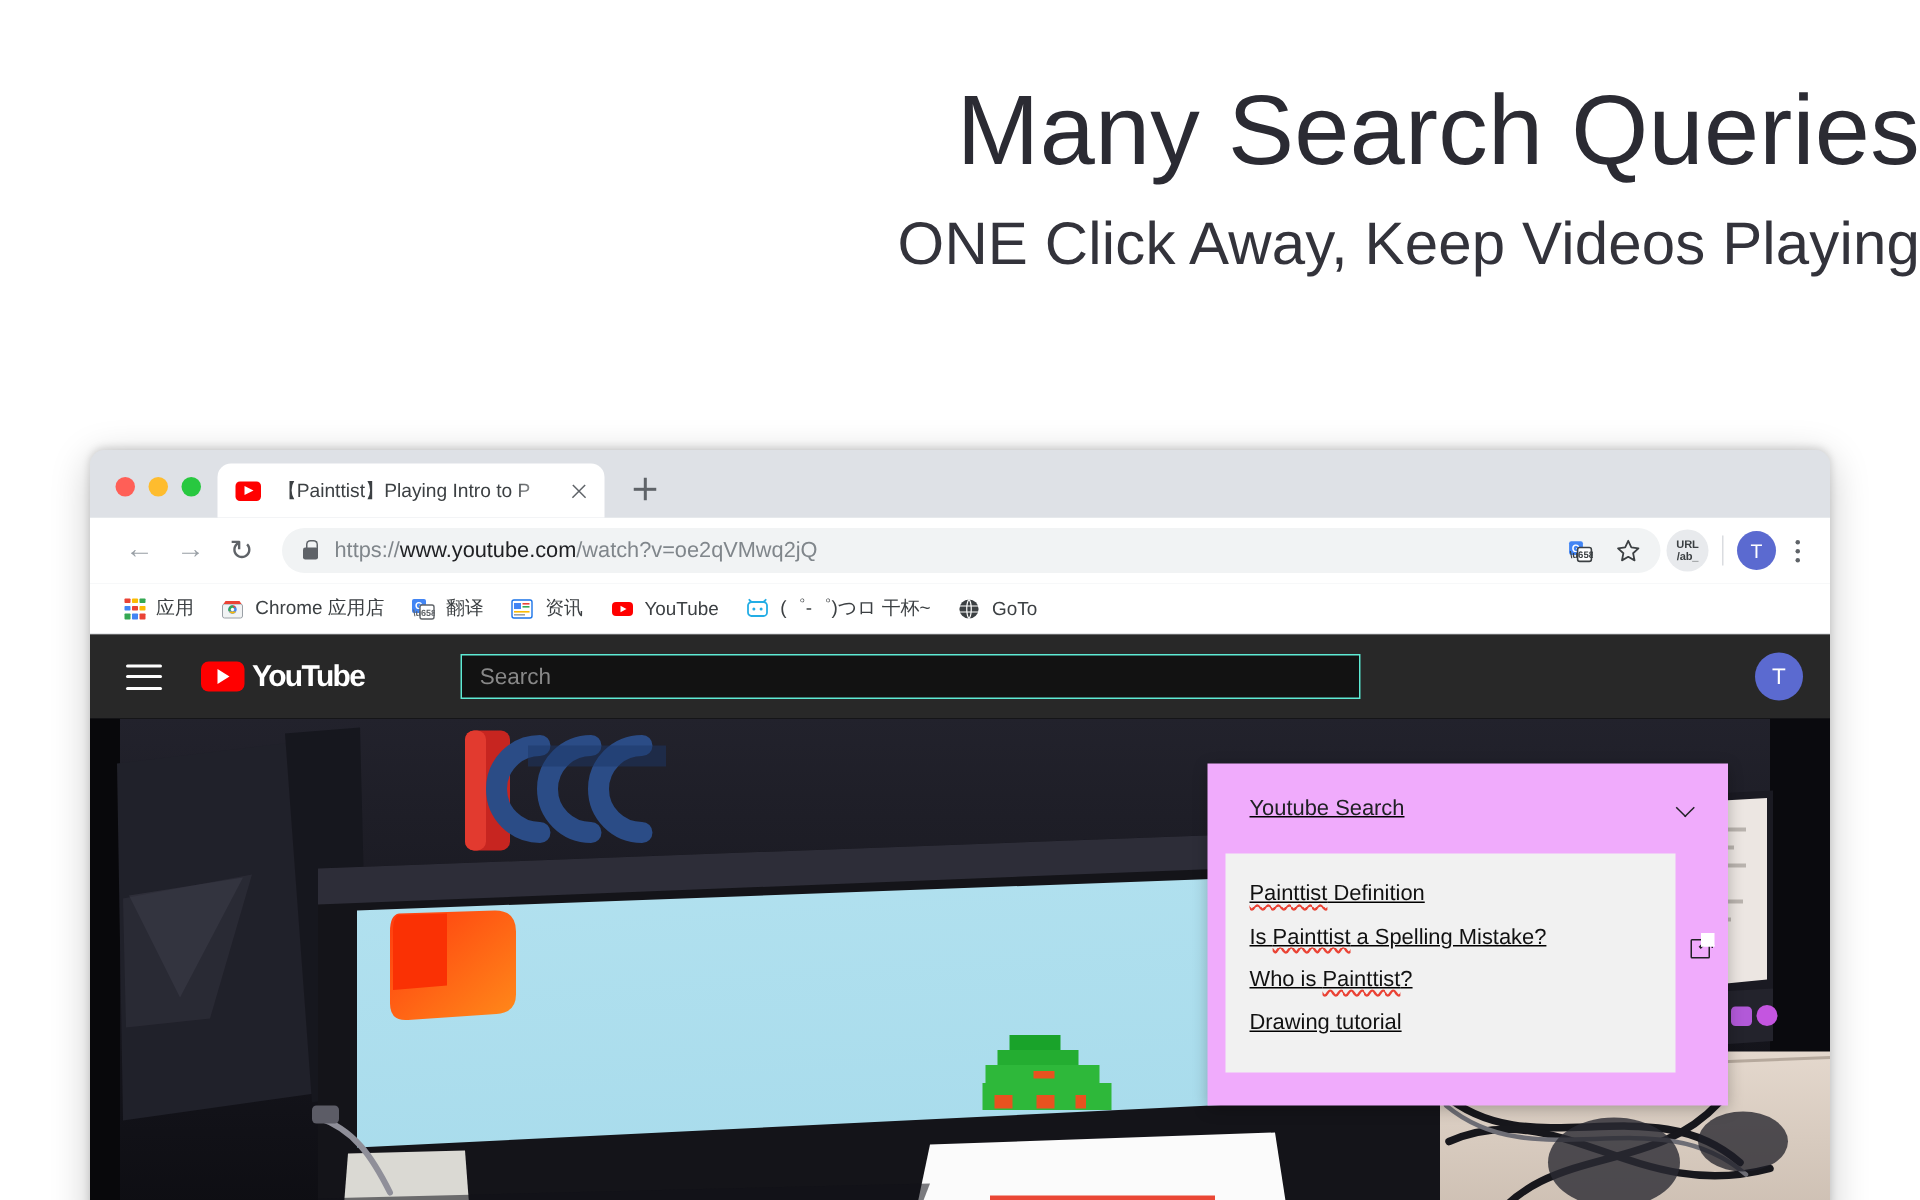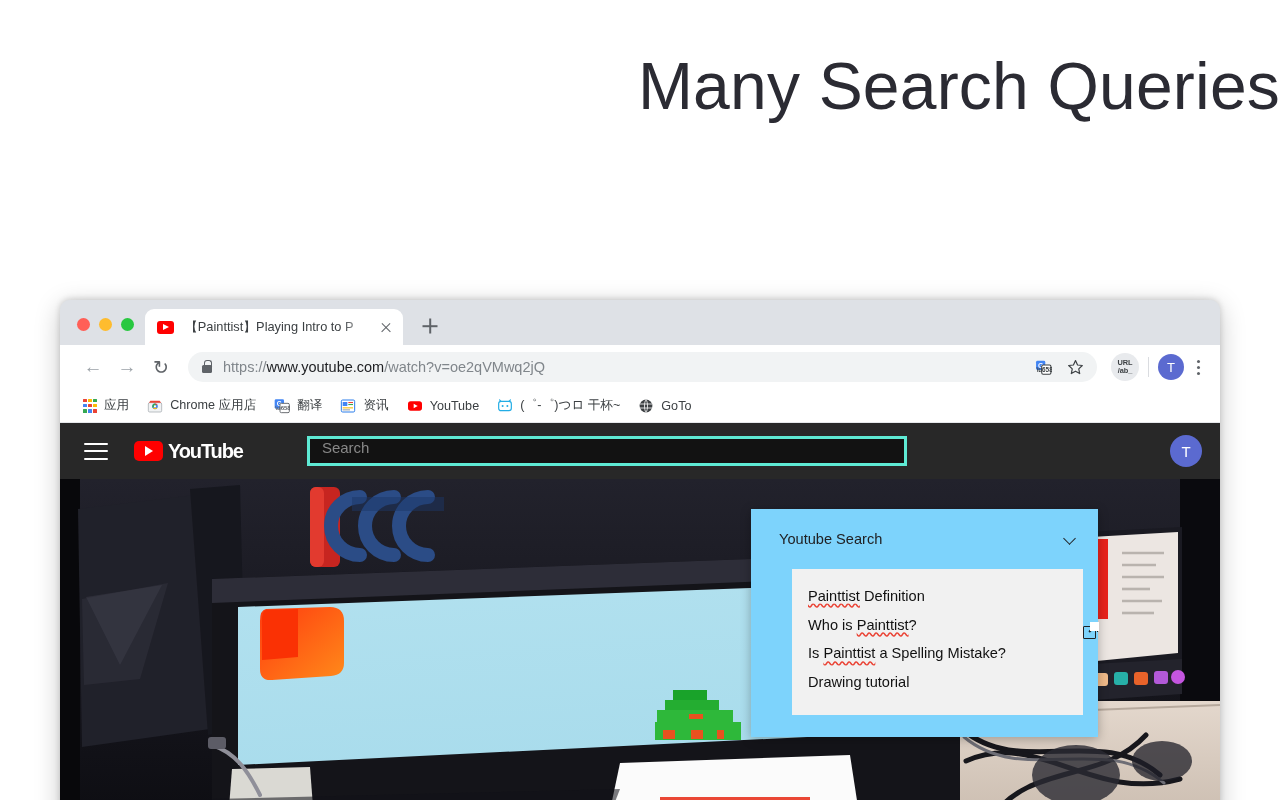--- a/index.html
+++ b/index.html
@@ -159,21 +159,21 @@
     white-space: nowrap;
     overflow: hidden;
     flex: 1 1 auto;
   }
   .url b { color: #202124; font-weight: 400; margin-top: 16px; }
   .omni-actions { display: flex; align-items: center; gap: 4px; flex: 0 0 auto; }
   .icon-btn {
     width: 28px; height: 28px;
     display: flex; align-items: center; justify-content: center;
   }
-  .tb-right { display: flex; align-items: center; gap: 2px; flex: 0 0 auto; margin-left: 14px; }
+  .tb-right { display: flex; align-items: center; gap: 2px; flex: 0 0 auto; margin-left: 4px; }
   .ext-badge {
     width: 28px; height: 28px;
     border-radius: 50%;
     background: #e8eaed;
     display: flex; flex-direction: column;
     align-items: center; justify-content: center;
     font-size: 7.4px; font-weight: 700;
     color: #3c4043; line-height: 1.06;
     letter-spacing: -0.1px;
   }
@@ -235,64 +235,64 @@
     border-top: 5px solid transparent;
     border-bottom: 5px solid transparent;
   }
   .ytlogo-text { color:#fff; font-size: 20px; font-weight: 700; letter-spacing:-1.1px; }
   .ytsearch {
     margin-left: 64px;
     flex: 1 1 auto;
     max-width: 600px;
     height: 30px;
     background: #121212;
-    border: 3px solid #5eead4;
-    display: flex; 
+    border: 1px solid #5eead4;
+    display: flex; align-items: center;
     padding: 0 12px;
   }
   .ytsearch span { color: #888; font-size: 15px; }
   .ythead-right { margin-left: auto; display:flex; align-items:center; flex:0 0 auto; }
   .yt-avatar {
     width: 32px; height: 32px; border-radius:50%;
     background: #5b6ad0; color:#fff; font-size:15px;
     display:flex; align-items:center; justify-content:center;
   }
 
   
   .video { position: relative; height: 341px; background: #0c0c10; overflow: hidden; }
 
   
   .popup {
     position: absolute;
-    left: 691px; top: 86px;
+    left: 745px; top: 86px;
     width: 347px; height: 228px;
-    background: #7dd3fc;
+    background: #f0abfc;
     box-shadow: 0 2px 10px rgba(0,0,0,.28);
     z-index: 40;
+    text-decoration: underline;
   }
   .popup-head {
     height: 60px;
     display: flex; align-items: center;
     padding: 0 22px 0 28px;
   }
   .popup-title { font-size: 14.6px; color: #202124; flex: 1 1 auto; }
   .chev { width: 12px; height: 12px; position: relative; flex: 0 0 auto; }
   .chev::before {
     content:""; position:absolute; left:1px; top:1px;
     width: 8px; height: 8px;
     border-right: 1.8px solid #202124;
     border-bottom: 1.8px solid #202124;
     transform: rotate(45deg);
   }
   .popup-body { display: flex; padding: 0 0 0 12px; }
   .queries {
     width: 300px;
     background: #f1f1f1;
     padding: 15px 16px 17px 16px;
-    margin-left: 29px;
   }
   .q {
     font-size: 14.6px;
     color: #111;
     line-height: 1;
     padding: 5px 0 9px 0;
     white-space: nowrap;
   }
   .sp {
     text-decoration: underline wavy #ea4335;
@@ -335,20 +335,21 @@
     width: 7px; height: 7px;
     border-top: 1.6px solid #202124;
     border-right: 1.6px solid #202124;
   }
 </style>
 </head>
 <body>
 
 <div class="hero">
   <div class="hero-title">Many Search Queries</div>
+  <div class="hero-sub">ONE Click Away, Keep Videos Playing</div>
 </div>
 
 <div class="browser">
 
   <div class="tabstrip">
     <div class="traffic">
       <span class="dot red"></span>
       <span class="dot yellow"></span>
       <span class="dot green"></span>
     </div>
@@ -613,22 +614,22 @@
     </div>
 
     <div class="popup">
       <div class="popup-head">
         <span class="popup-title">Youtube Search</span>
         <span class="chev"></span>
       </div>
       <div class="popup-body">
         <div class="queries">
           <div class="q"><span></span><span class="sp">Painttist</span><span> Definition</span></div>
+          <div class="q"><span>Is </span><span class="sp">Painttist</span><span> a Spelling Mistake?</span></div>
           <div class="q"><span>Who is </span><span class="sp">Painttist</span><span>?</span></div>
-          <div class="q"><span>Is </span><span class="sp">Painttist</span><span> a Spelling Mistake?</span></div>
           <div class="q"><span>Drawing tutorial</span></div>
         </div>
         <div class="popup-side">
           <span class="ext-link">
             <span class="ext-arrow"></span>
           </span>
         </div>
       </div>
     </div>
 

